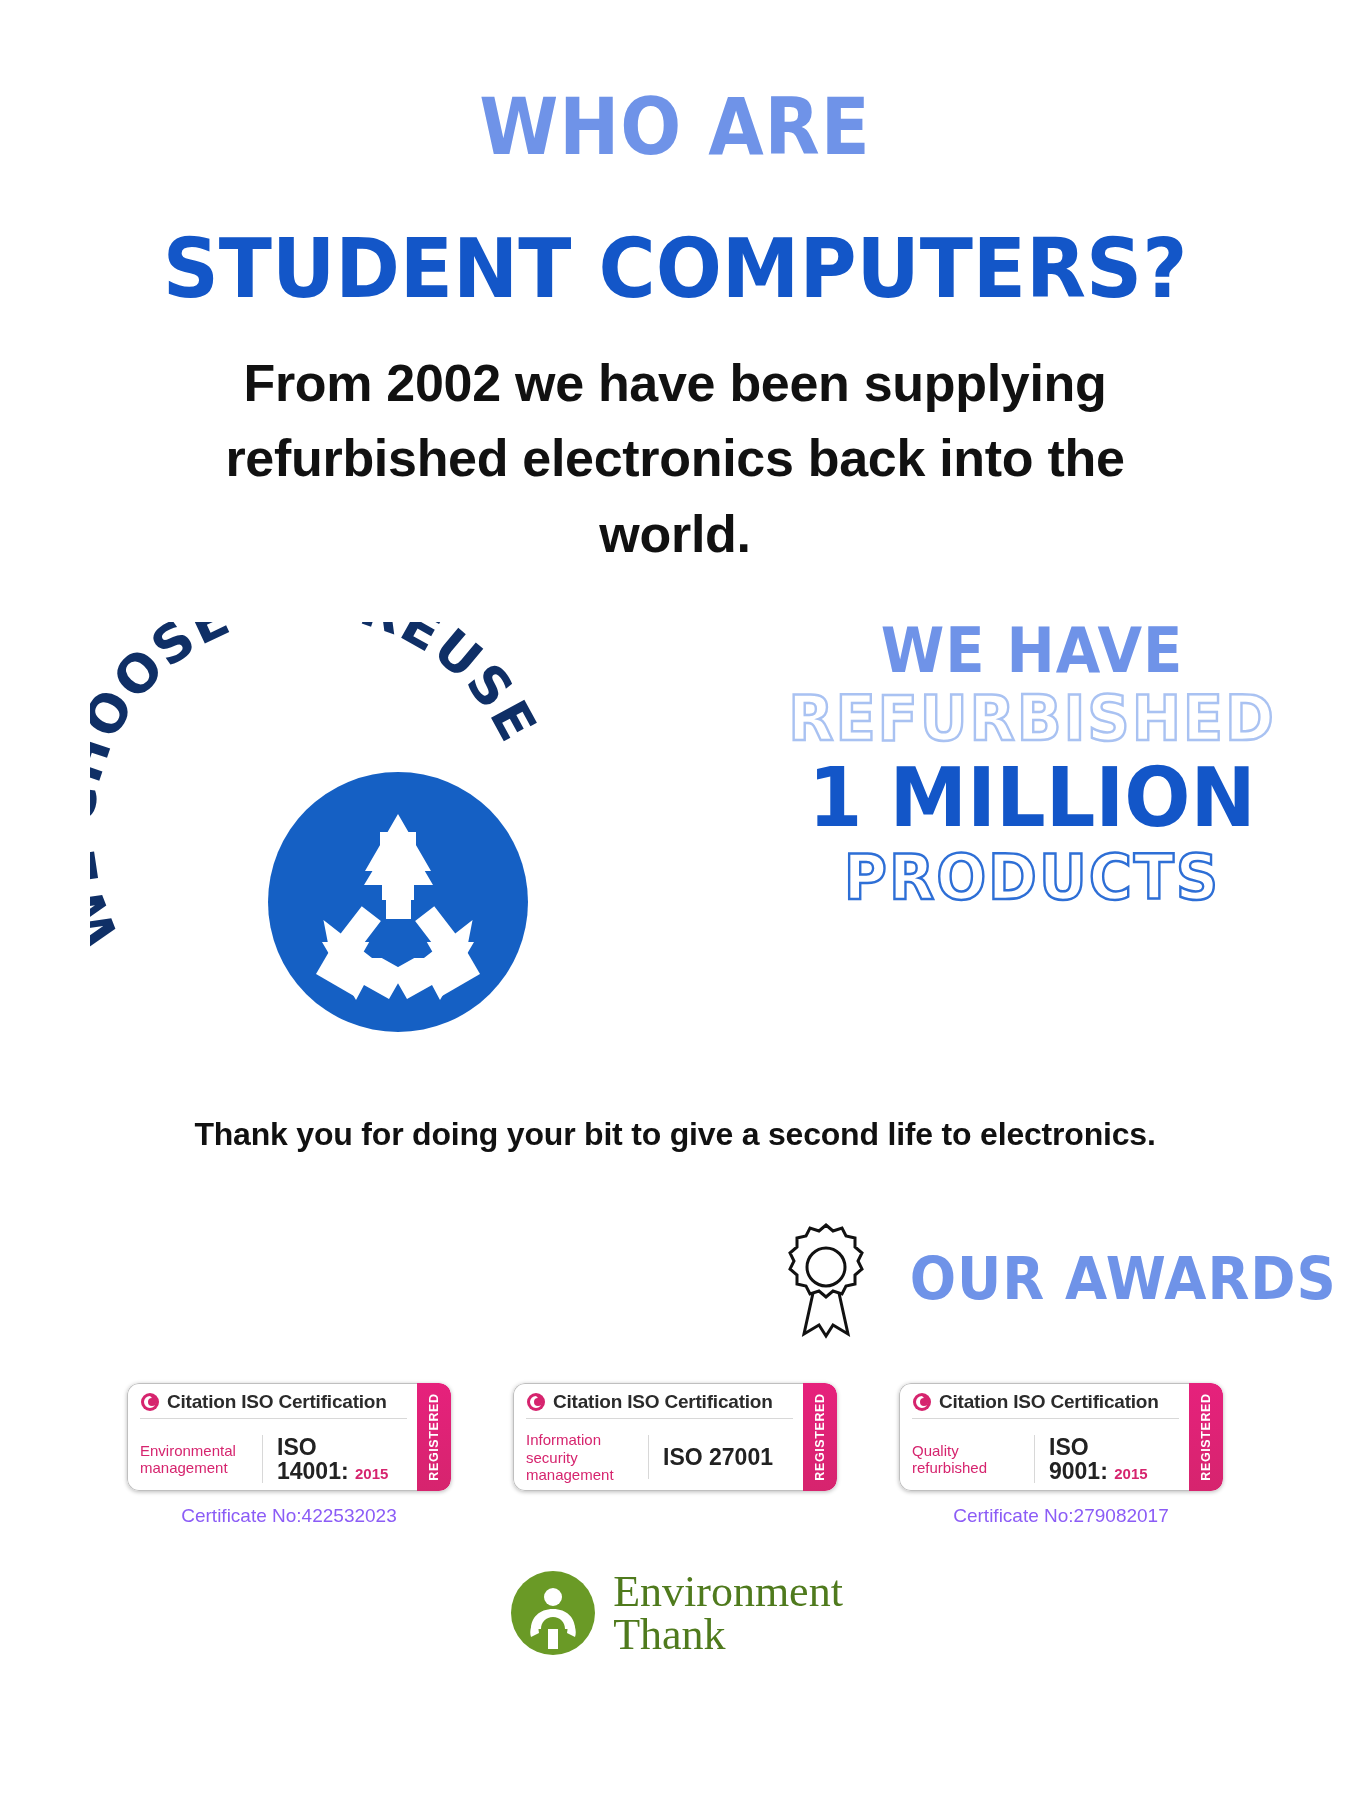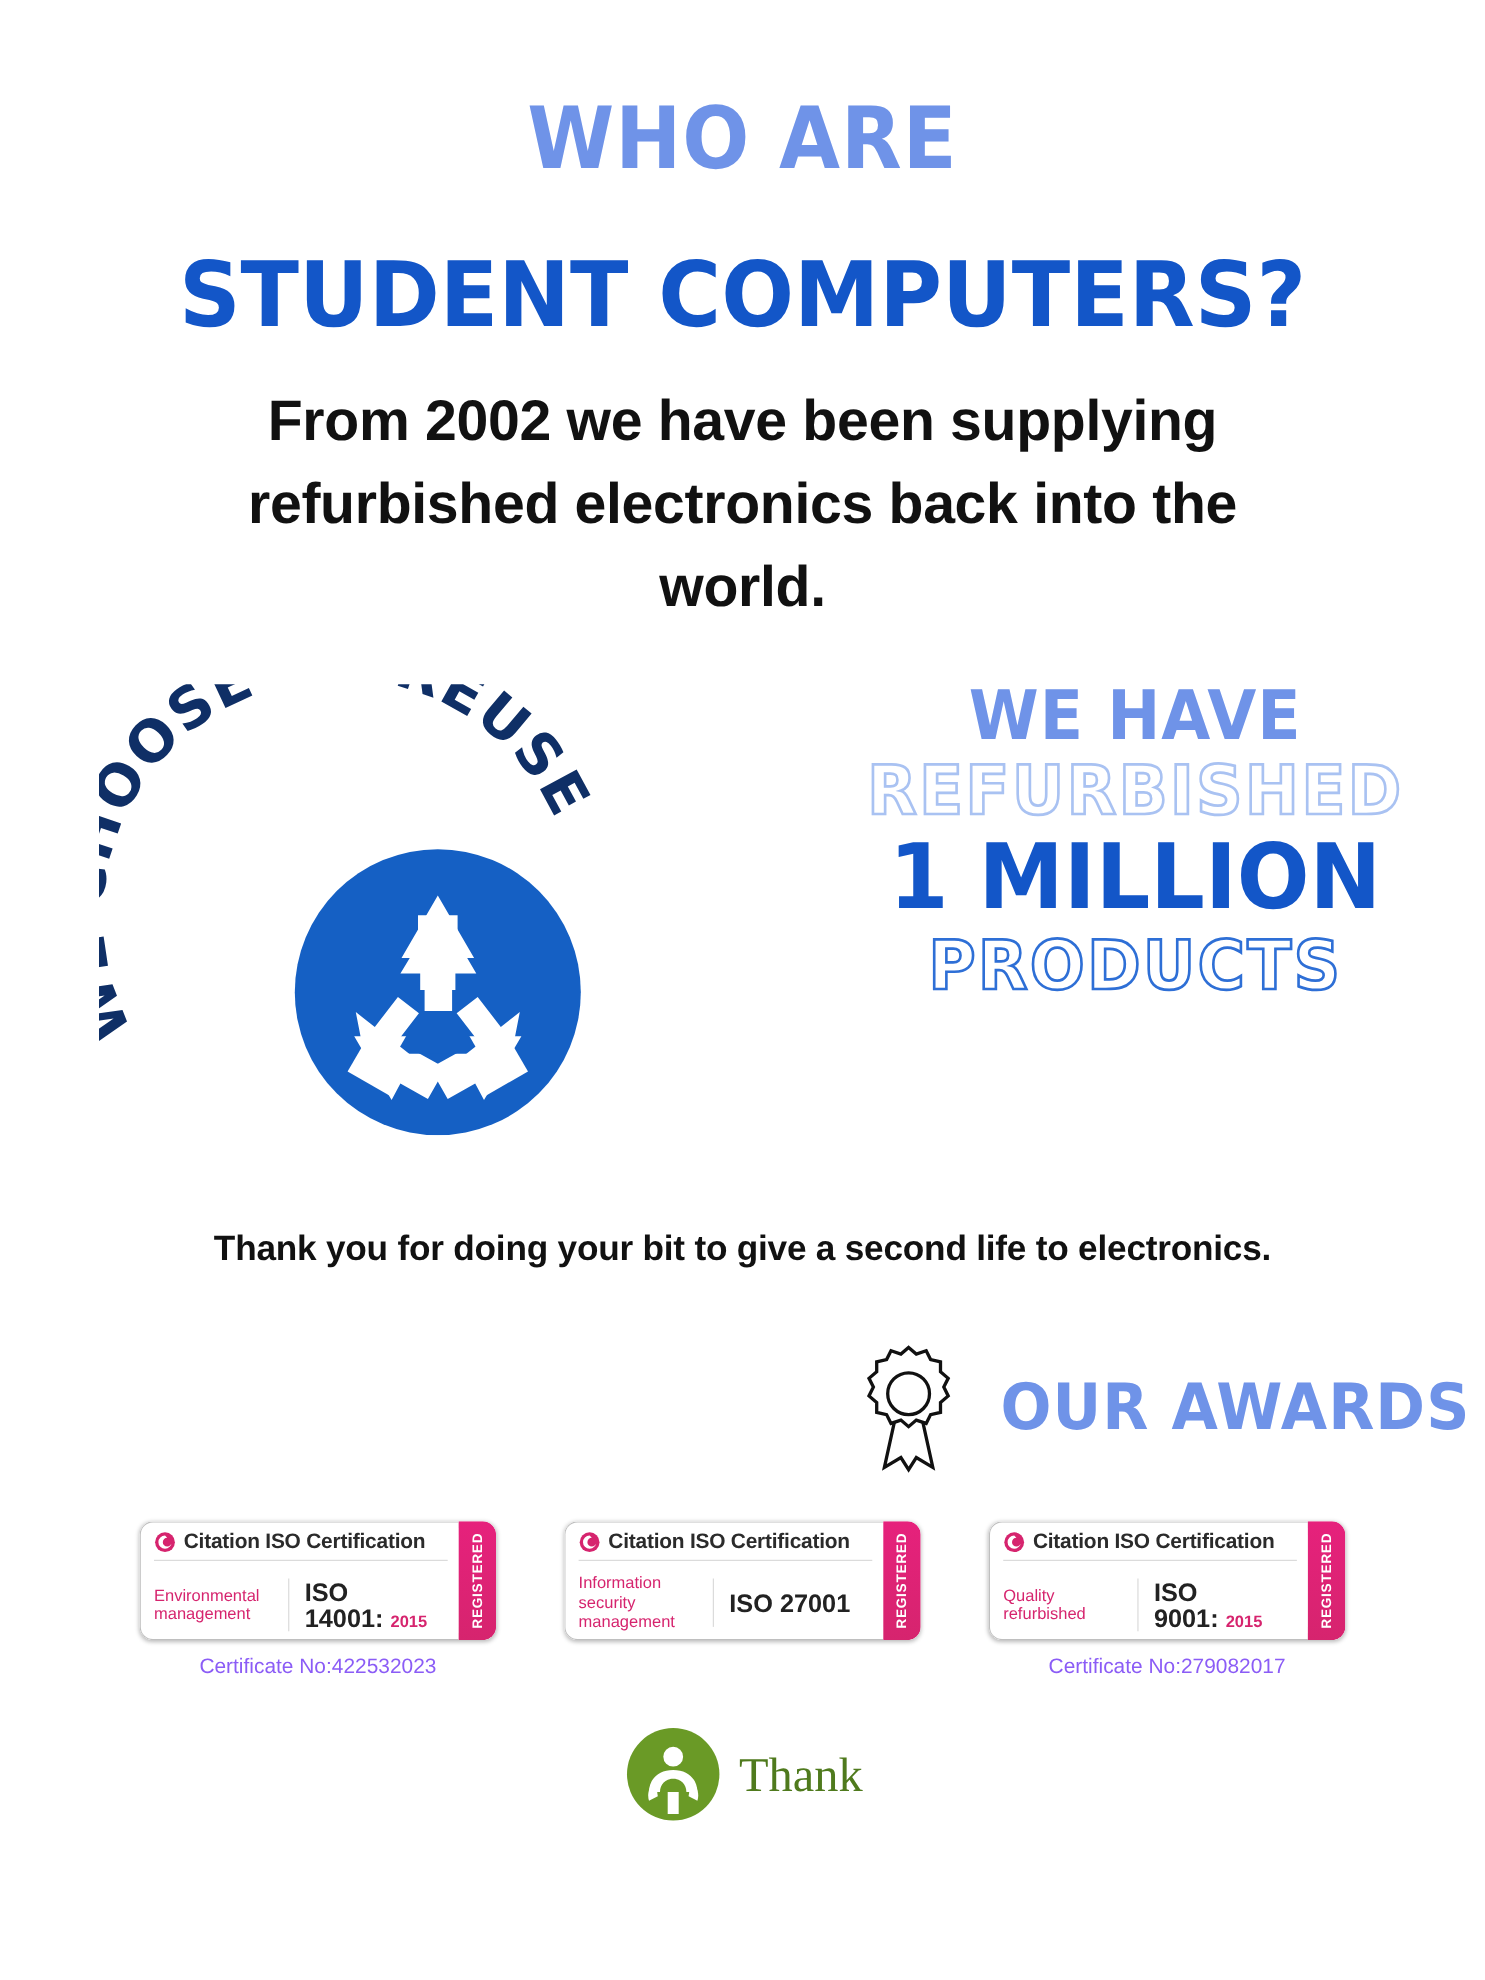--- a/index.html
+++ b/index.html
@@ -410,17 +410,18 @@
       <circle cx="46" cy="46" r="42" fill="#6a9a26"></circle>
       <g fill="#ffffff">
         <circle cx="46" cy="30" r="9"></circle>
         <path d="M46 42 c-14 0 -22 9 -22 20 h10 c0 -7 5 -12 12 -12 s12 5 12 12 h10 c0 -11 -8 -20 -22 -20 z"></path>
         <path d="M41 62 h10 v20 h-10 z"></path>
         <path d="M30 52 c-6 4 -8 12 -6 18 l8 -4 z"></path>
         <path d="M62 52 c6 4 8 12 6 18 l-8 -4 z"></path>
       </g>
     </svg>
     <div class="ea-text">
+      <div class="l1">Environment</div>
       <div class="l2">Thank</div>
     </div>
   </div>
 
 </div>
 
 </body></html>

